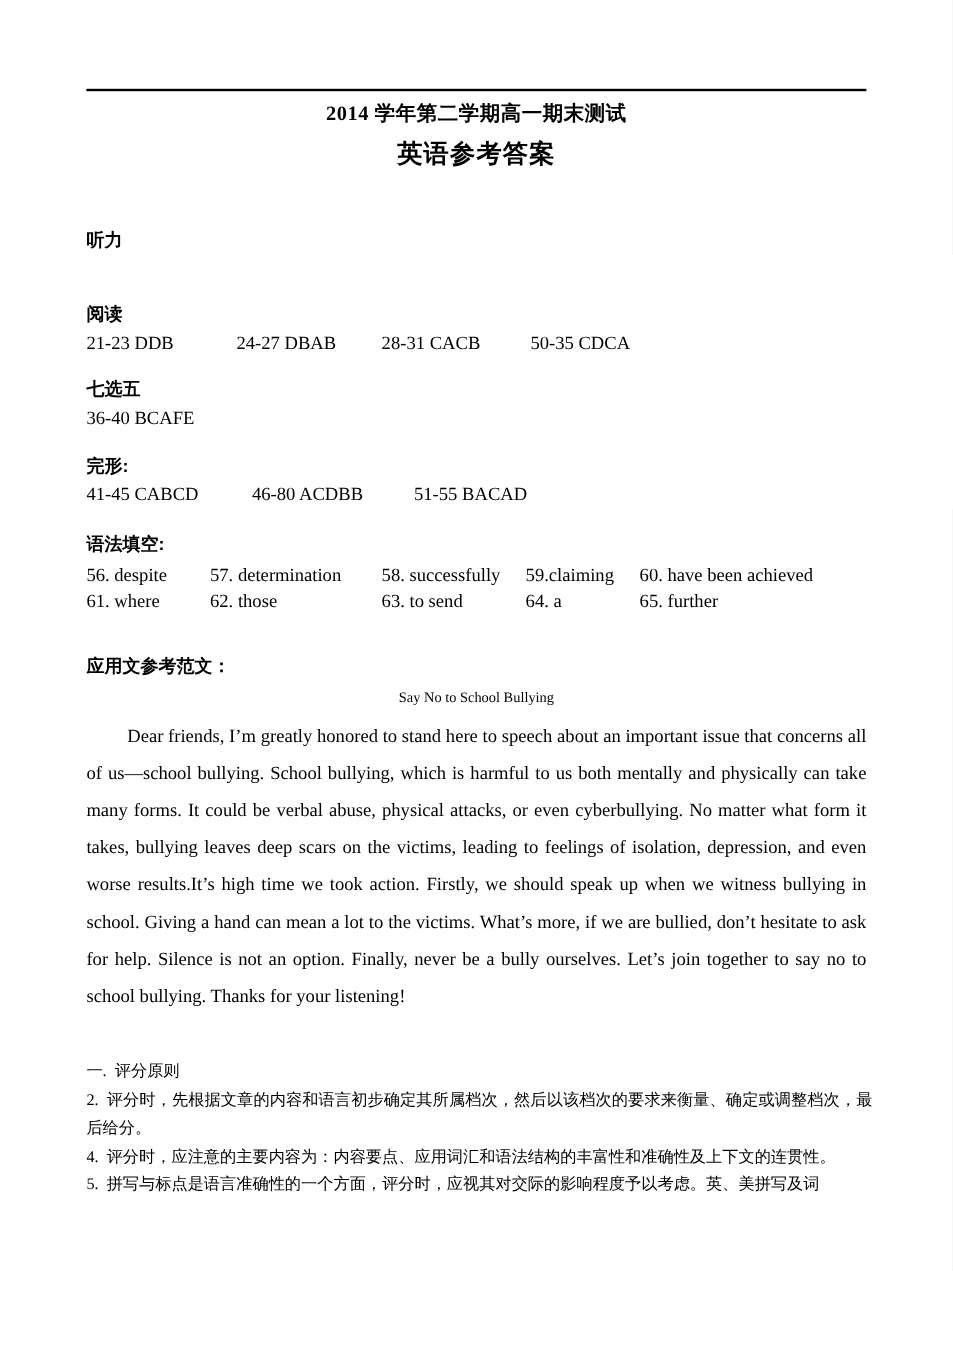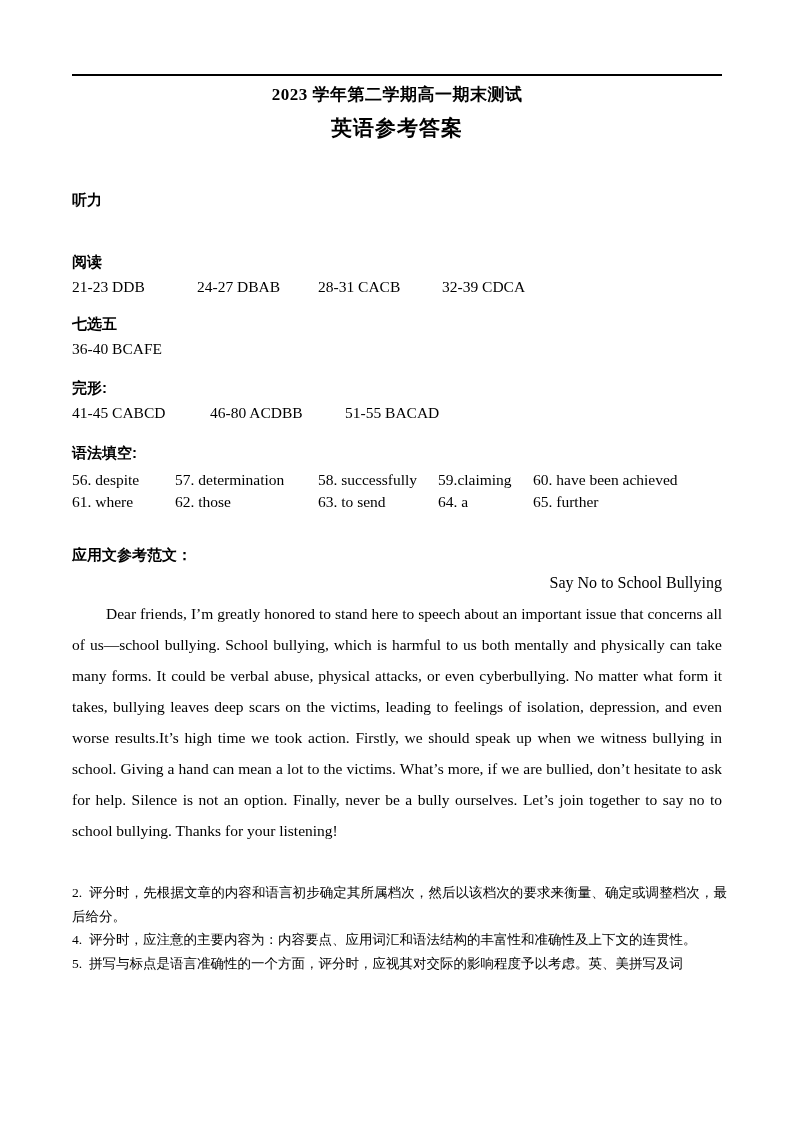--- a/index.html
+++ b/index.html
@@ -51,22 +51,22 @@
     font-size: 15.5px;
   }
   .ans-row span {
     position: absolute;
     top: 0;
     white-space: nowrap;
   }
   .essay-title {
     left: 72px;
     width: 650px;
-    text-align: right;
-    font-size: 16px;
+    text-align: center;
+    font-size: 12px;
   }
   .essay-body {
     left: 72px;
     width: 650px;
     font-size: 15.5px;
     line-height: 31px;
     text-align: justify;
     text-indent: 34px;
   }
   .scoring {
@@ -77,31 +77,31 @@
   }
   .scoring .item { text-align: justify; }
 </style>
 </head>
 <body>
 
 <div class="page">
 
   <div class="abs rule"></div>
 
-  <div class="abs doc-title">2023 学年第二学期高一期末测试</div>
+  <div class="abs doc-title">2014 学年第二学期高一期末测试</div>
   <div class="abs doc-subtitle">英语参考答案</div>
 
   <div class="abs sec-heading" style="top:191px">听力</div>
 
   <div class="abs sec-heading" style="top:253px">阅读</div>
   <div class="abs ans-row" style="top:278px">
     <span style="left:0">21-23 DDB</span>
     <span style="left:125px">24-27 DBAB</span>
     <span style="left:246px">28-31 CACB</span>
-    <span style="left:370px">32-39 CDCA</span>
+    <span style="left:370px">50-35 CDCA</span>
   </div>
 
   <div class="abs sec-heading" style="top:315px">七选五</div>
   <div class="abs ans-row" style="top:340px">
     <span style="left:0">36-40 BCAFE</span>
   </div>
 
   <div class="abs sec-heading" style="top:379px">完形:</div>
   <div class="abs ans-row" style="top:404px">
     <span style="left:0">41-45 CABCD</span>
@@ -123,18 +123,19 @@
     <span style="left:246px">63. to send</span>
     <span style="left:366px">64. a</span>
     <span style="left:461px">65. further</span>
   </div>
 
   <div class="abs sec-heading" style="top:546px">应用文参考范文：</div>
   <div class="abs essay-title" style="top:574px">Say No to School Bullying</div>
   <div class="abs essay-body" style="top:598px">Dear friends, I’m greatly honored to stand here to speech about an important issue that concerns all of us—school bullying. School bullying, which is harmful to us both mentally and physically can take many forms. It could be verbal abuse, physical attacks, or even cyberbullying. No matter what form it takes, bullying leaves deep scars on the victims, leading to feelings of isolation, depression, and even worse results.It’s high time we took action. Firstly, we should speak up when we witness bullying in school. Giving a hand can mean a lot to the victims. What’s more, if we are bullied, don’t hesitate to ask for help. Silence is not an option. Finally, never be a bully ourselves. Let’s join together to say no to school bullying. Thanks for your listening!</div>
 
   <div class="abs scoring" style="top:881px">
+    <div class="item">一. 评分原则</div>
     <div class="item">2. 评分时，先根据文章的内容和语言初步确定其所属档次，然后以该档次的要求来衡量、确定或调整档次，最后给分。</div>
     <div class="item">4. 评分时，应注意的主要内容为：内容要点、应用词汇和语法结构的丰富性和准确性及上下文的连贯性。</div>
     <div class="item">5. 拼写与标点是语言准确性的一个方面，评分时，应视其对交际的影响程度予以考虑。英、美拼写及词</div>
   </div>
 
 </div>
 
 </body></html>

